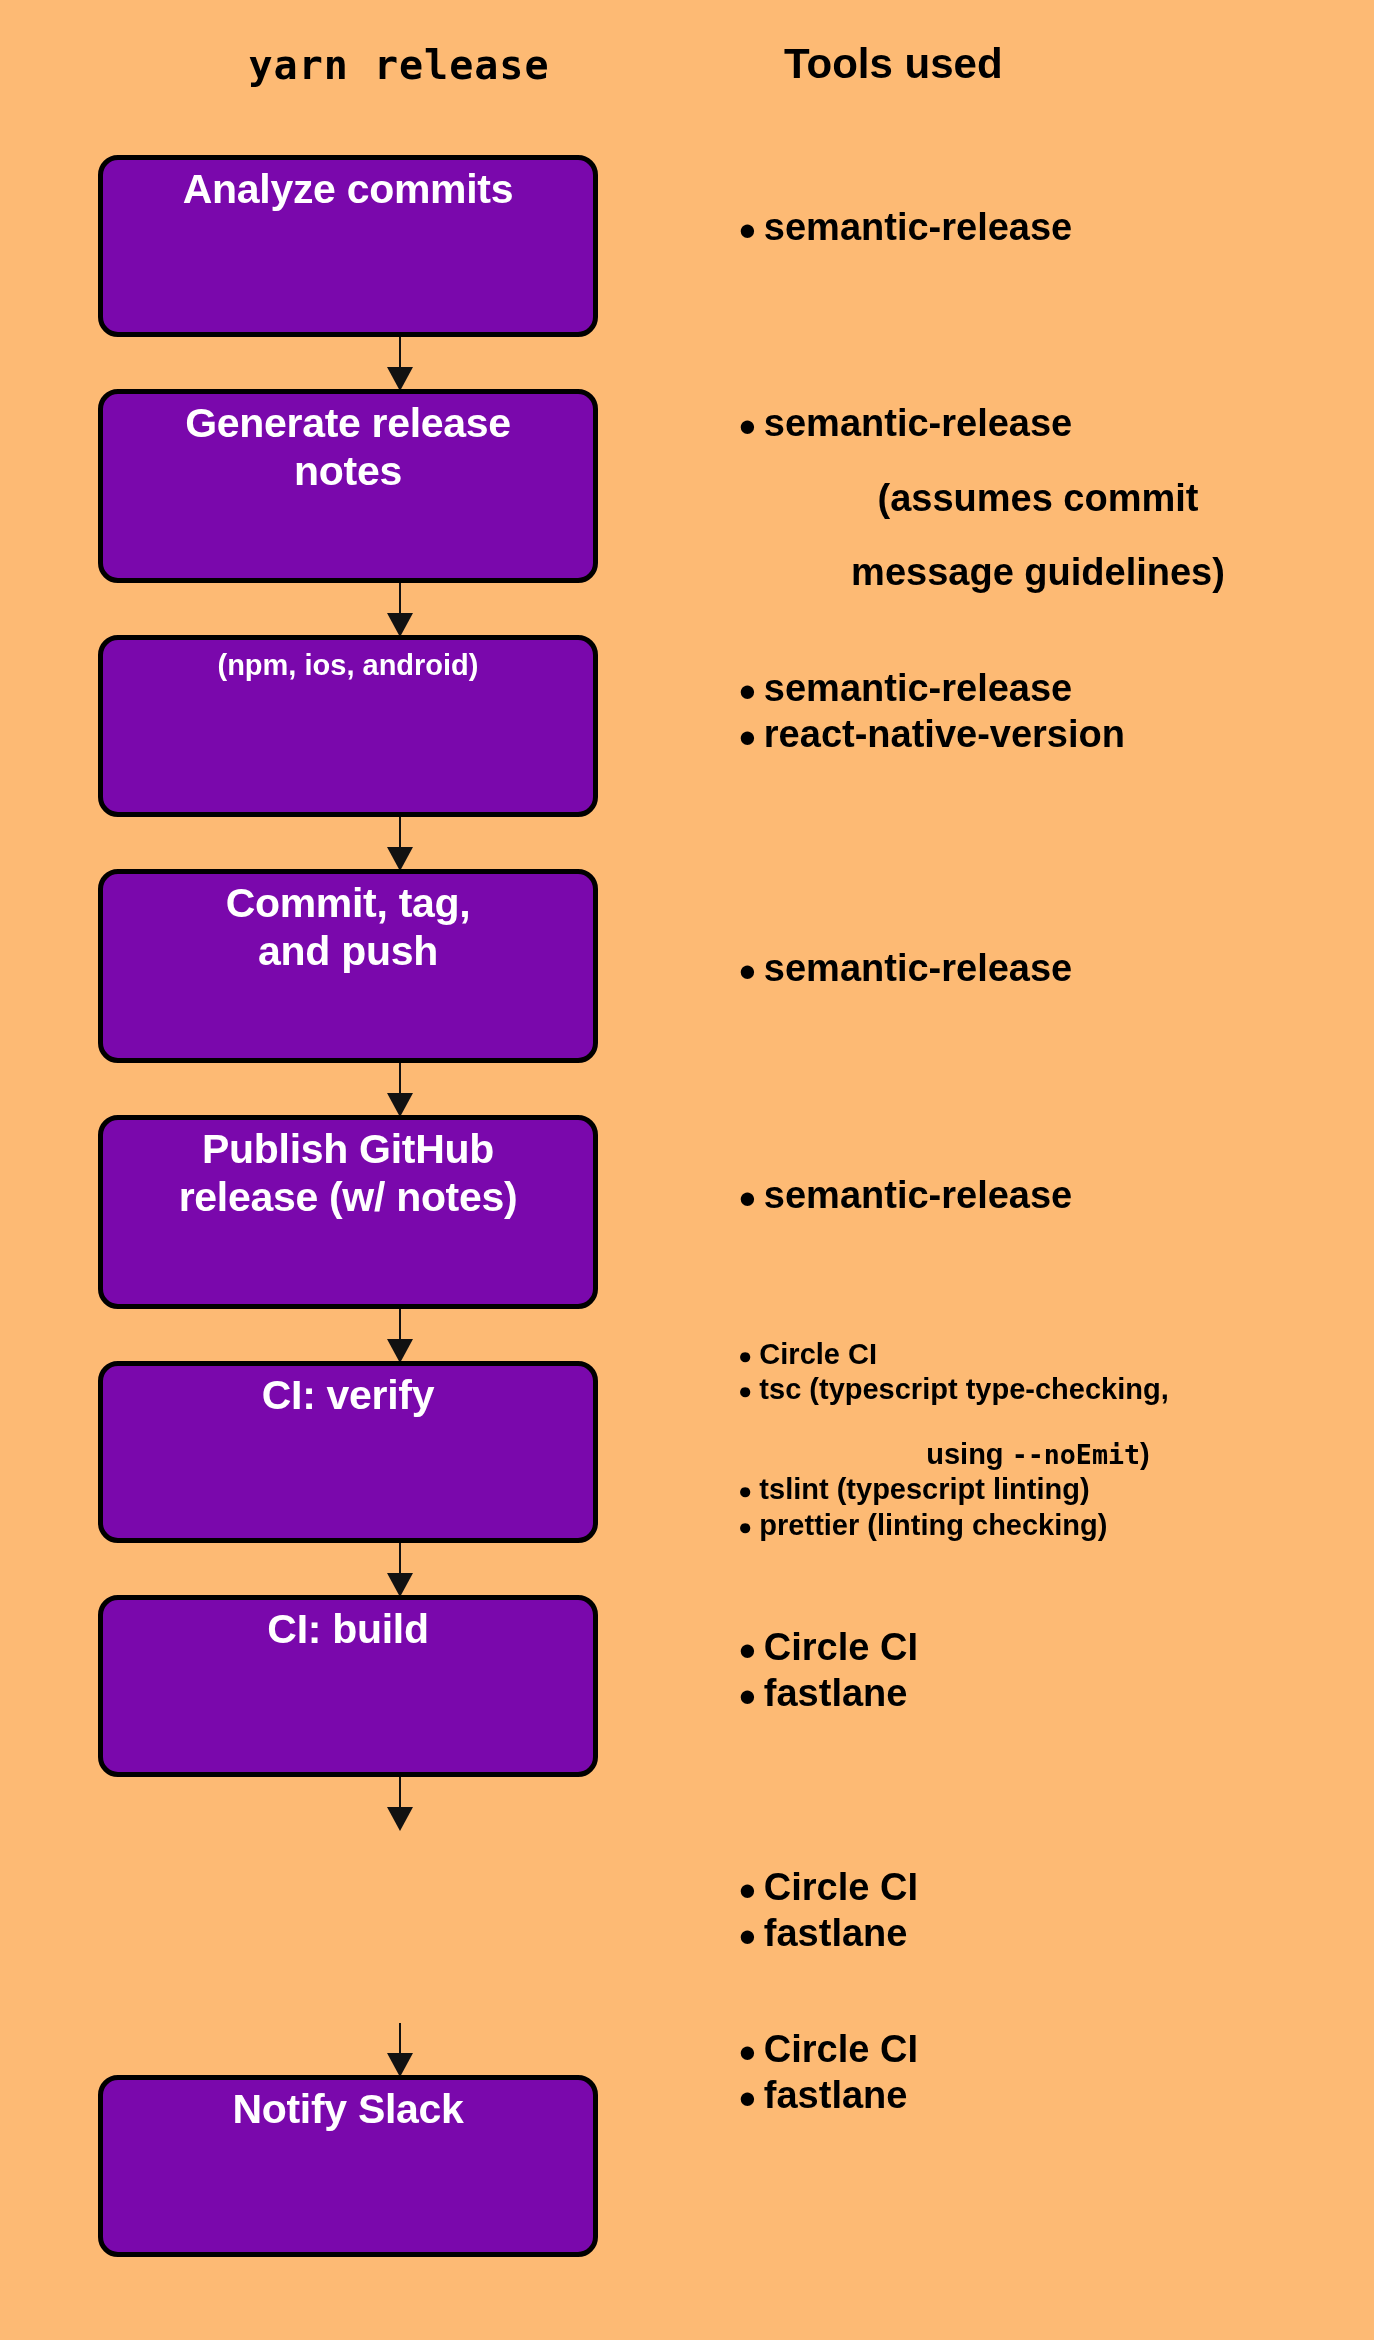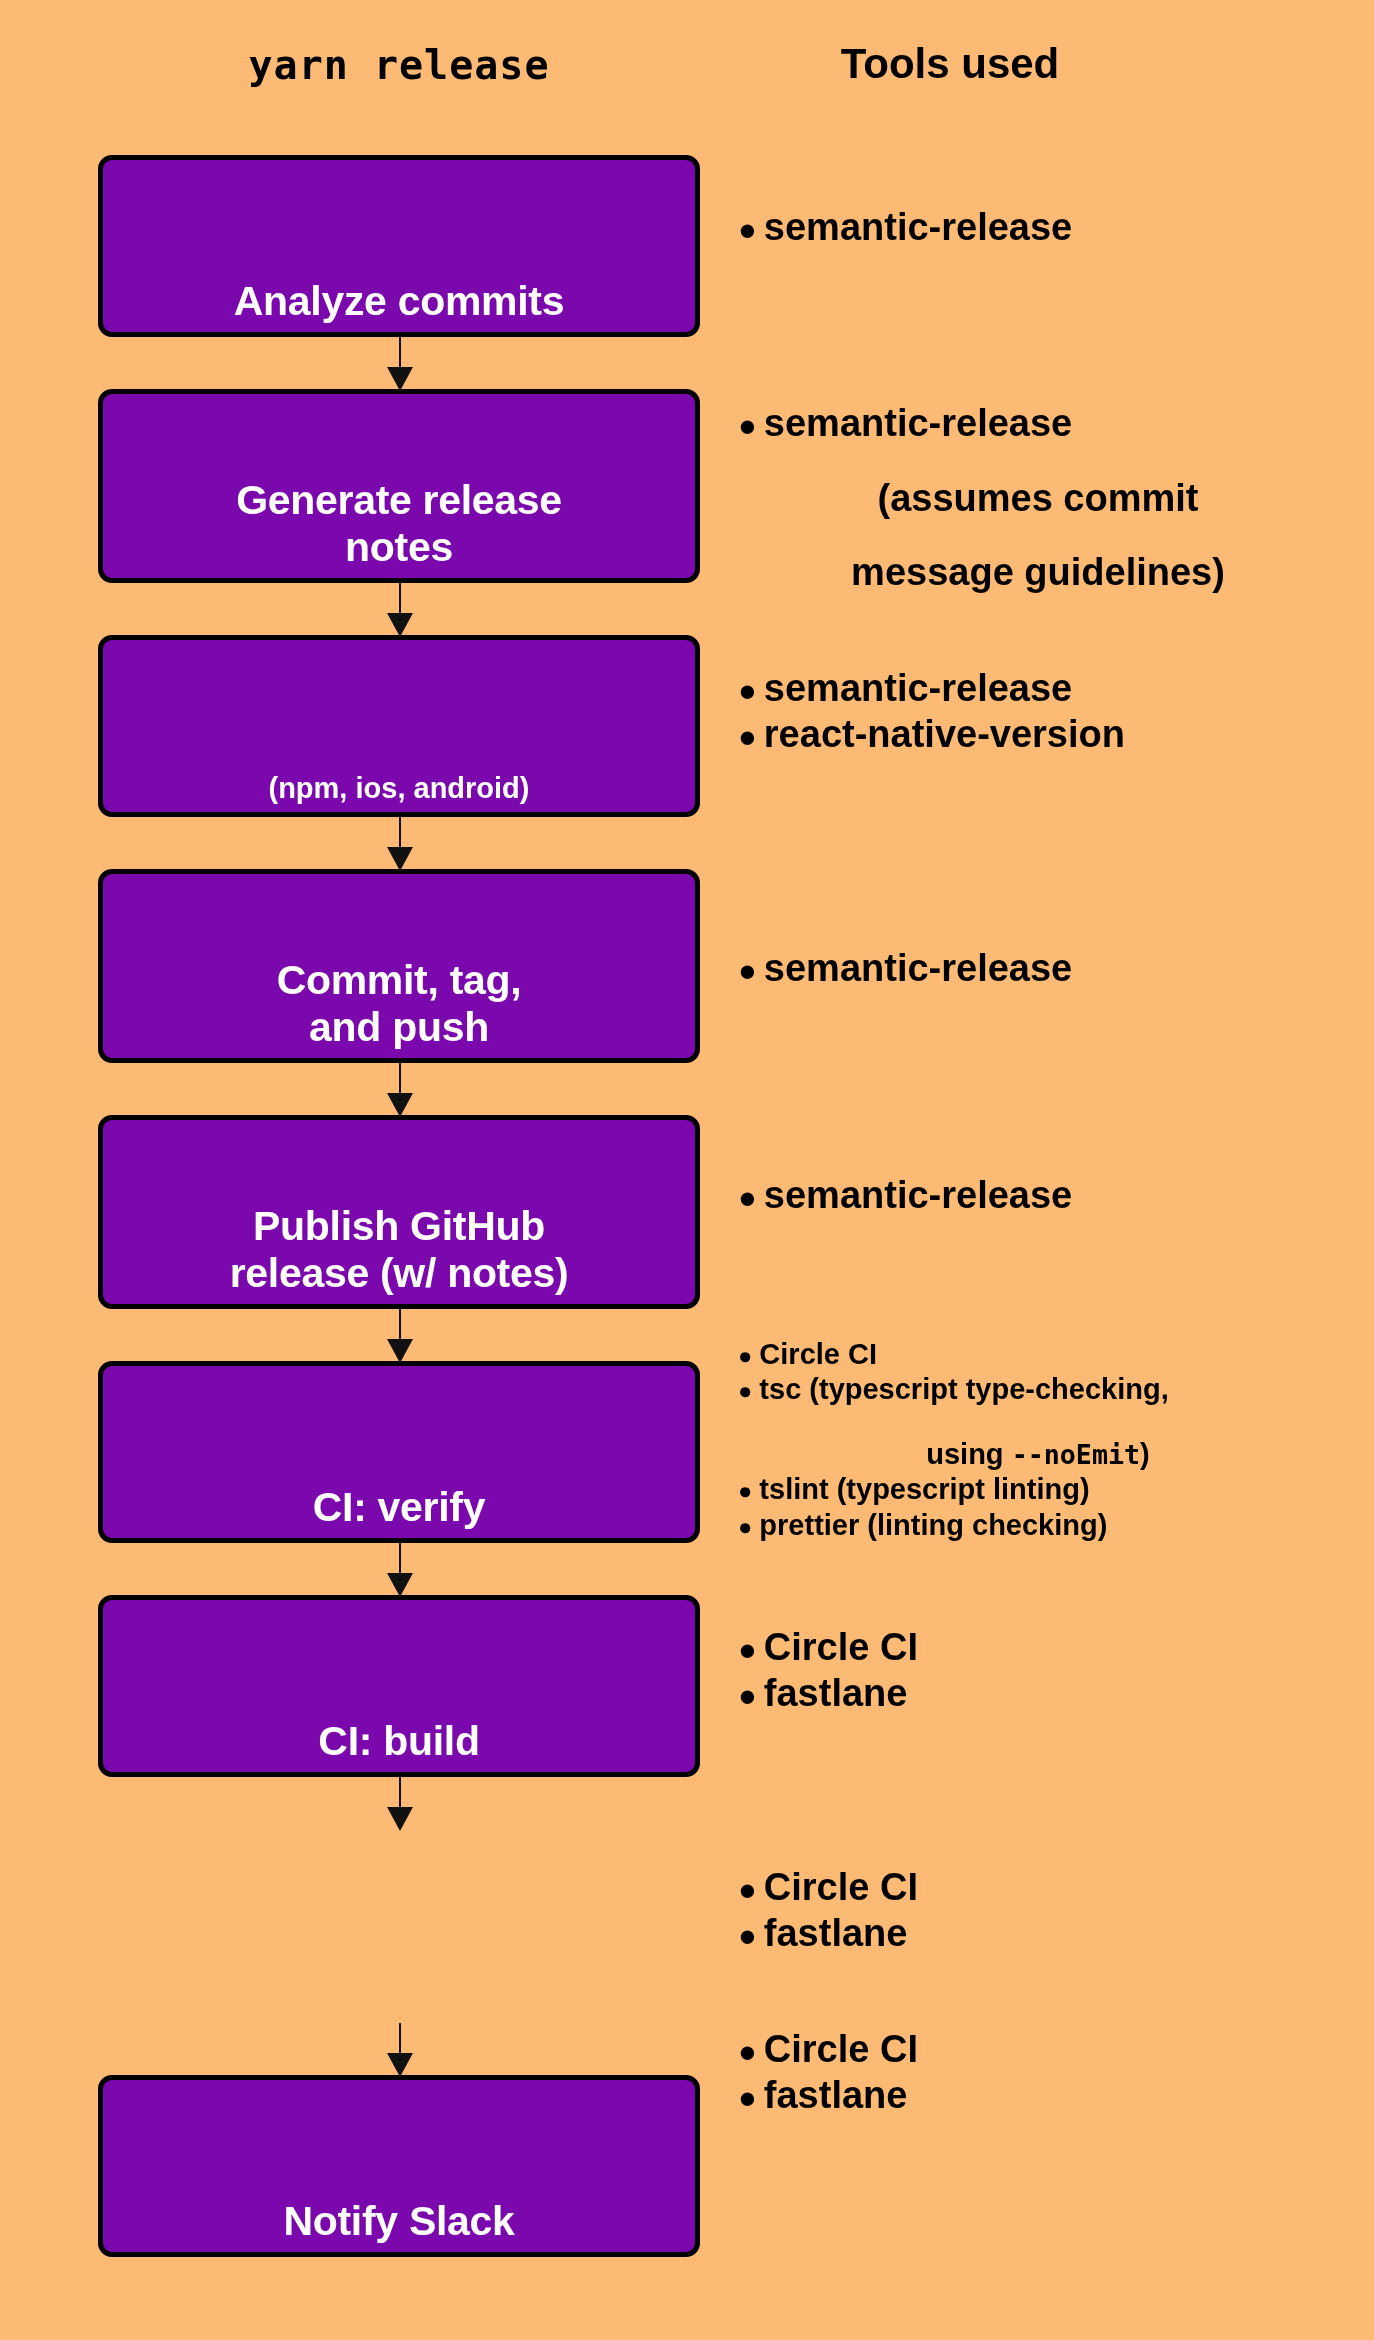--- a/index.html
+++ b/index.html
@@ -29,41 +29,41 @@
     left: 98px;
     top: 42px;
     width: 602px;
     text-align: center;
     font-family: "DejaVu Sans Mono", "Liberation Mono", monospace;
     font-weight: bold;
     font-size: 40px;
     letter-spacing: 1px;
   }
   #header-right {
-    left: 740px;
+    left: 784px;
     top: 40px;
     width: 420px;
-    text-align: center;
+    text-align: left;
     font-family: "Liberation Sans", sans-serif;
     font-weight: bold;
     font-size: 42px;
   }
 
   
   .node {
     position: absolute;
     left: 98px;
-    width: 602px;
+    width: 500px;
     background: #7a08ac;
     border: 5px solid #000000;
-    border-radius: 14px;
+    border-radius: 20px;
     display: flex;
     flex-direction: column;
     align-items: center;
-    justify-content: flex-end;
+    justify-content: flex-start;
     color: #ffffff;
     text-align: center;
     padding: 6px 14px;
   }
   .node-title {
     font-family: "Liberation Sans", sans-serif;
     font-weight: bold;
     font-size: 41px;
     line-height: 1.16;
     color: #ffffff;

